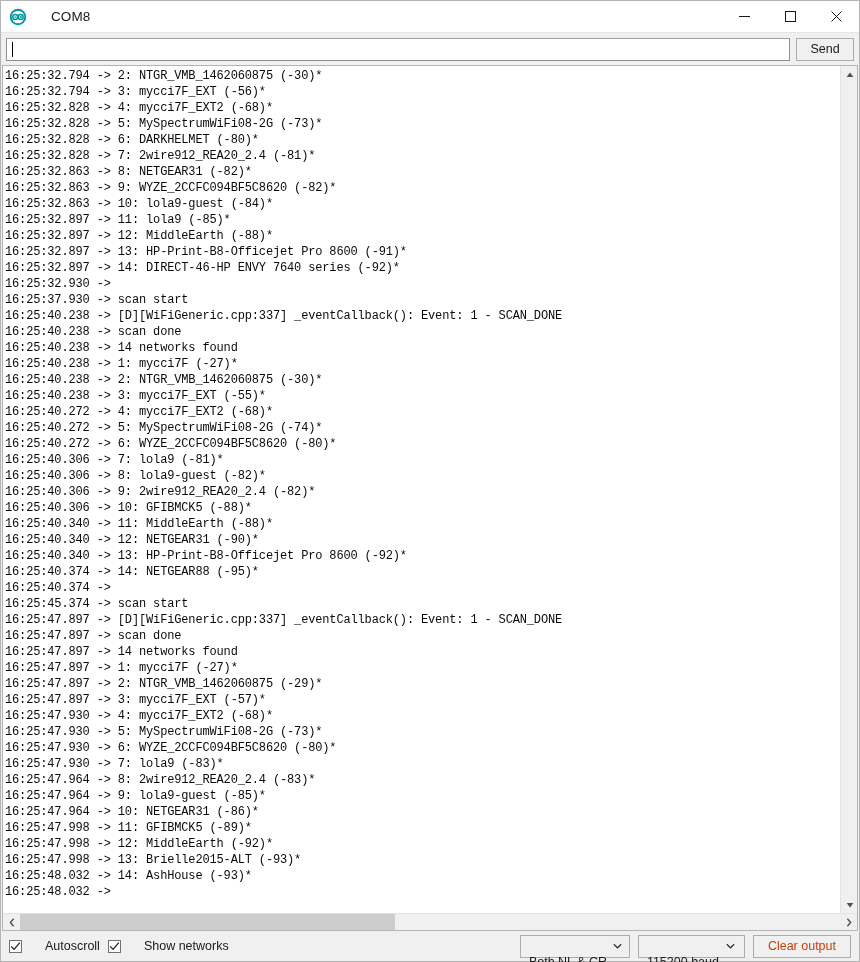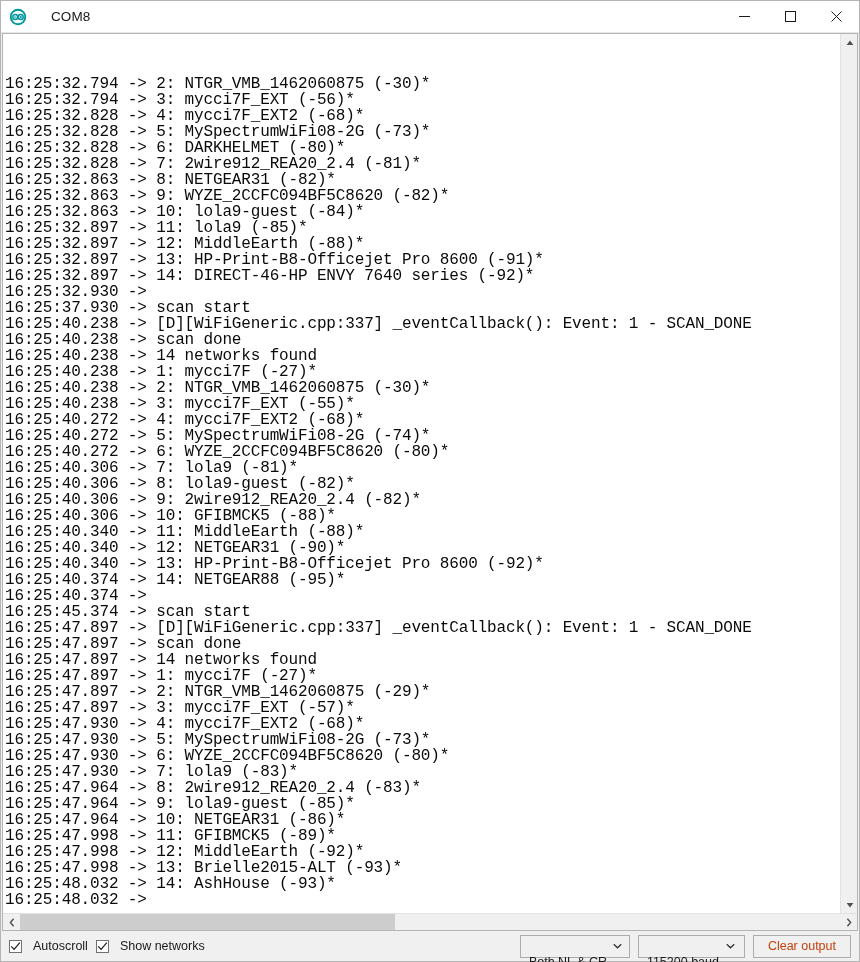--- a/index.html
+++ b/index.html
@@ -80,27 +80,26 @@
     border: 1px solid #b4b4b4;
     margin: 0 1px;
     overflow: hidden;
     position: relative;
   }
   .console-body { flex: 1; display: flex; overflow: hidden; }
   .console-text {
     flex: 1;
     padding: 2px 0 0 2px;
     font-family: "Liberation Mono", "DejaVu Sans Mono", monospace;
-    font-size: 16px;
+    font-size: 12px;
     line-height: 16px;
     color: #0a0a0a;
     white-space: pre;
     overflow: hidden;
     letter-spacing: -0.15px;
-    margin-top: 40px;
   }
   .log-line { height: 16px; }
 
   
   .vscroll {
     width: 17px; min-width: 17px;
     background: #f0f0f0;
     border-left: 1px solid #e2e2e2;
     display: flex; flex-direction: column;
     position: relative;
@@ -133,21 +132,21 @@
 
   
   .statusbar {
     height: 30px; min-height: 30px;
     background: #f0f0f0;
     display: flex; align-items: center;
     padding: 0 8px;
     gap: 8px;
   }
   .chk-wrap {
-    display: flex; align-items: center; gap: 11px;
+    display: flex; align-items: center; gap: 23px;
     font-size: 12.5px; color: #1a1a1a;
     cursor: default;
   }
   .chk {
     width: 13px; height: 13px;
     background: #ffffff;
     border: 1px solid #707070;
     display: flex; align-items: center; justify-content: center;
   }
   .chk svg { display: block; }
@@ -210,20 +209,27 @@
       </div>
       <div class="win-btn close">
         <svg width="11" height="11" viewBox="0 0 11 11">
             <line x1="0.5" y1="0.5" x2="10.5" y2="10.5" stroke="#1a1a1a" stroke-width="1"></line>
             <line x1="10.5" y1="0.5" x2="0.5" y2="10.5" stroke="#1a1a1a" stroke-width="1"></line>
           </svg>
       </div>
     </div>
   </div>
 
+  <div class="sendrow">
+    <div class="send-input">
+      <span class="caret"></span>
+      <span></span>
+    </div>
+    <div class="send-btn">Send</div>
+  </div>
 
   <div class="console-wrap">
     <div class="console-body">
       <div class="console-text" id="console-text"><div class="log-line">16:25:32.794 -&gt; 2: NTGR_VMB_1462060875 (-30)*</div><div class="log-line">16:25:32.794 -&gt; 3: mycci7F_EXT (-56)*</div><div class="log-line">16:25:32.828 -&gt; 4: mycci7F_EXT2 (-68)*</div><div class="log-line">16:25:32.828 -&gt; 5: MySpectrumWiFi08-2G (-73)*</div><div class="log-line">16:25:32.828 -&gt; 6: DARKHELMET (-80)*</div><div class="log-line">16:25:32.828 -&gt; 7: 2wire912_REA20_2.4 (-81)*</div><div class="log-line">16:25:32.863 -&gt; 8: NETGEAR31 (-82)*</div><div class="log-line">16:25:32.863 -&gt; 9: WYZE_2CCFC094BF5C8620 (-82)*</div><div class="log-line">16:25:32.863 -&gt; 10: lola9-guest (-84)*</div><div class="log-line">16:25:32.897 -&gt; 11: lola9 (-85)*</div><div class="log-line">16:25:32.897 -&gt; 12: MiddleEarth (-88)*</div><div class="log-line">16:25:32.897 -&gt; 13: HP-Print-B8-Officejet Pro 8600 (-91)*</div><div class="log-line">16:25:32.897 -&gt; 14: DIRECT-46-HP ENVY 7640 series (-92)*</div><div class="log-line">16:25:32.930 -&gt; </div><div class="log-line">16:25:37.930 -&gt; scan start</div><div class="log-line">16:25:40.238 -&gt; [D][WiFiGeneric.cpp:337] _eventCallback(): Event: 1 - SCAN_DONE</div><div class="log-line">16:25:40.238 -&gt; scan done</div><div class="log-line">16:25:40.238 -&gt; 14 networks found</div><div class="log-line">16:25:40.238 -&gt; 1: mycci7F (-27)*</div><div class="log-line">16:25:40.238 -&gt; 2: NTGR_VMB_1462060875 (-30)*</div><div class="log-line">16:25:40.238 -&gt; 3: mycci7F_EXT (-55)*</div><div class="log-line">16:25:40.272 -&gt; 4: mycci7F_EXT2 (-68)*</div><div class="log-line">16:25:40.272 -&gt; 5: MySpectrumWiFi08-2G (-74)*</div><div class="log-line">16:25:40.272 -&gt; 6: WYZE_2CCFC094BF5C8620 (-80)*</div><div class="log-line">16:25:40.306 -&gt; 7: lola9 (-81)*</div><div class="log-line">16:25:40.306 -&gt; 8: lola9-guest (-82)*</div><div class="log-line">16:25:40.306 -&gt; 9: 2wire912_REA20_2.4 (-82)*</div><div class="log-line">16:25:40.306 -&gt; 10: GFIBMCK5 (-88)*</div><div class="log-line">16:25:40.340 -&gt; 11: MiddleEarth (-88)*</div><div class="log-line">16:25:40.340 -&gt; 12: NETGEAR31 (-90)*</div><div class="log-line">16:25:40.340 -&gt; 13: HP-Print-B8-Officejet Pro 8600 (-92)*</div><div class="log-line">16:25:40.374 -&gt; 14: NETGEAR88 (-95)*</div><div class="log-line">16:25:40.374 -&gt; </div><div class="log-line">16:25:45.374 -&gt; scan start</div><div class="log-line">16:25:47.897 -&gt; [D][WiFiGeneric.cpp:337] _eventCallback(): Event: 1 - SCAN_DONE</div><div class="log-line">16:25:47.897 -&gt; scan done</div><div class="log-line">16:25:47.897 -&gt; 14 networks found</div><div class="log-line">16:25:47.897 -&gt; 1: mycci7F (-27)*</div><div class="log-line">16:25:47.897 -&gt; 2: NTGR_VMB_1462060875 (-29)*</div><div class="log-line">16:25:47.897 -&gt; 3: mycci7F_EXT (-57)*</div><div class="log-line">16:25:47.930 -&gt; 4: mycci7F_EXT2 (-68)*</div><div class="log-line">16:25:47.930 -&gt; 5: MySpectrumWiFi08-2G (-73)*</div><div class="log-line">16:25:47.930 -&gt; 6: WYZE_2CCFC094BF5C8620 (-80)*</div><div class="log-line">16:25:47.930 -&gt; 7: lola9 (-83)*</div><div class="log-line">16:25:47.964 -&gt; 8: 2wire912_REA20_2.4 (-83)*</div><div class="log-line">16:25:47.964 -&gt; 9: lola9-guest (-85)*</div><div class="log-line">16:25:47.964 -&gt; 10: NETGEAR31 (-86)*</div><div class="log-line">16:25:47.998 -&gt; 11: GFIBMCK5 (-89)*</div><div class="log-line">16:25:47.998 -&gt; 12: MiddleEarth (-92)*</div><div class="log-line">16:25:47.998 -&gt; 13: Brielle2015-ALT (-93)*</div><div class="log-line">16:25:48.032 -&gt; 14: AshHouse (-93)*</div><div class="log-line">16:25:48.032 -&gt; </div></div>
       <div class="vscroll">
         <div class="sb-arrow">
           <svg width="8" height="6" viewBox="0 0 8 6">
               <path d="M4 0.6 L7.4 5 L0.6 5 Z" fill="#505050"></path>
             </svg>
         </div>

